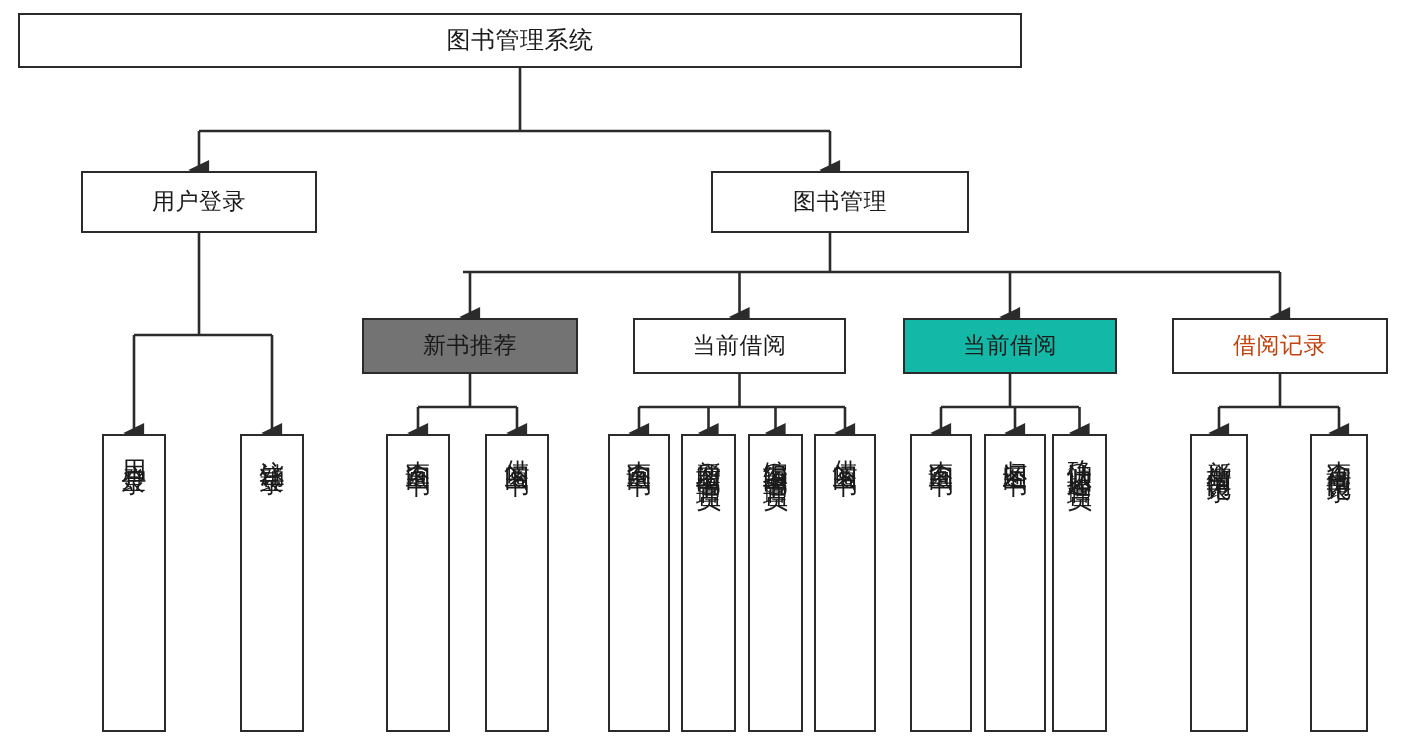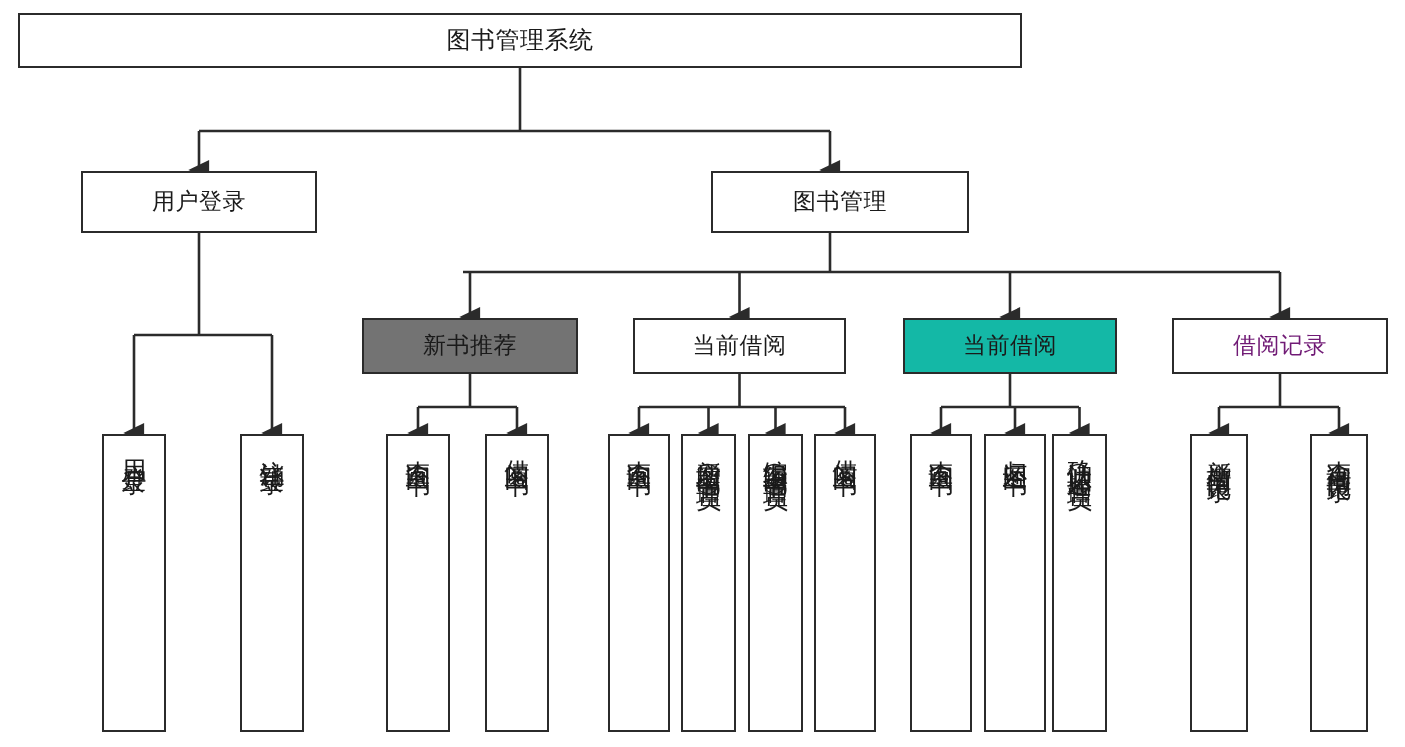--- a/index.html
+++ b/index.html
@@ -131,21 +131,21 @@
       </div>
       <div class="node h" style="left: 362px; top: 318px; width: 216px; height: 56px; border-color: rgb(43, 43, 43); background: #737373; color: rgb(26, 26, 26);">
         <span class="node-label">新书推荐</span>
       </div>
       <div class="node h" style="left: 633px; top: 318px; width: 213px; height: 56px; border-color: rgb(43, 43, 43); background: rgb(255, 255, 255); color: rgb(26, 26, 26);">
         <span class="node-label">当前借阅</span>
       </div>
       <div class="node h" style="left: 903px; top: 318px; width: 214px; height: 56px; border-color: rgb(43, 43, 43); background: #14b8a6; color: rgb(26, 26, 26);">
         <span class="node-label">当前借阅</span>
       </div>
-      <div class="node h" style="left: 1172px; top: 318px; width: 216px; height: 56px; border-color: rgb(43, 43, 43); background: rgb(255, 255, 255); color: #701a75;">
+      <div class="node h" style="left: 1172px; top: 318px; width: 216px; height: 56px; border-color: rgb(43, 43, 43); background: rgb(255, 255, 255); color: #c2410c;">
         <span class="node-label">借阅记录</span>
       </div>
       <div class="node v" style="left: 102px; top: 434px; width: 64px; height: 298px; border-color: rgb(43, 43, 43); background: rgb(255, 255, 255); color: rgb(26, 26, 26);">
         <span class="node-label">用户登录</span>
       </div>
       <div class="node v" style="left: 240px; top: 434px; width: 64px; height: 298px; border-color: rgb(43, 43, 43); background: rgb(255, 255, 255); color: rgb(26, 26, 26);">
         <span class="node-label">注销登录</span>
       </div>
       <div class="node v" style="left: 386px; top: 434px; width: 64px; height: 298px; border-color: rgb(43, 43, 43); background: rgb(255, 255, 255); color: rgb(26, 26, 26);">
         <span class="node-label">查询图书</span>

